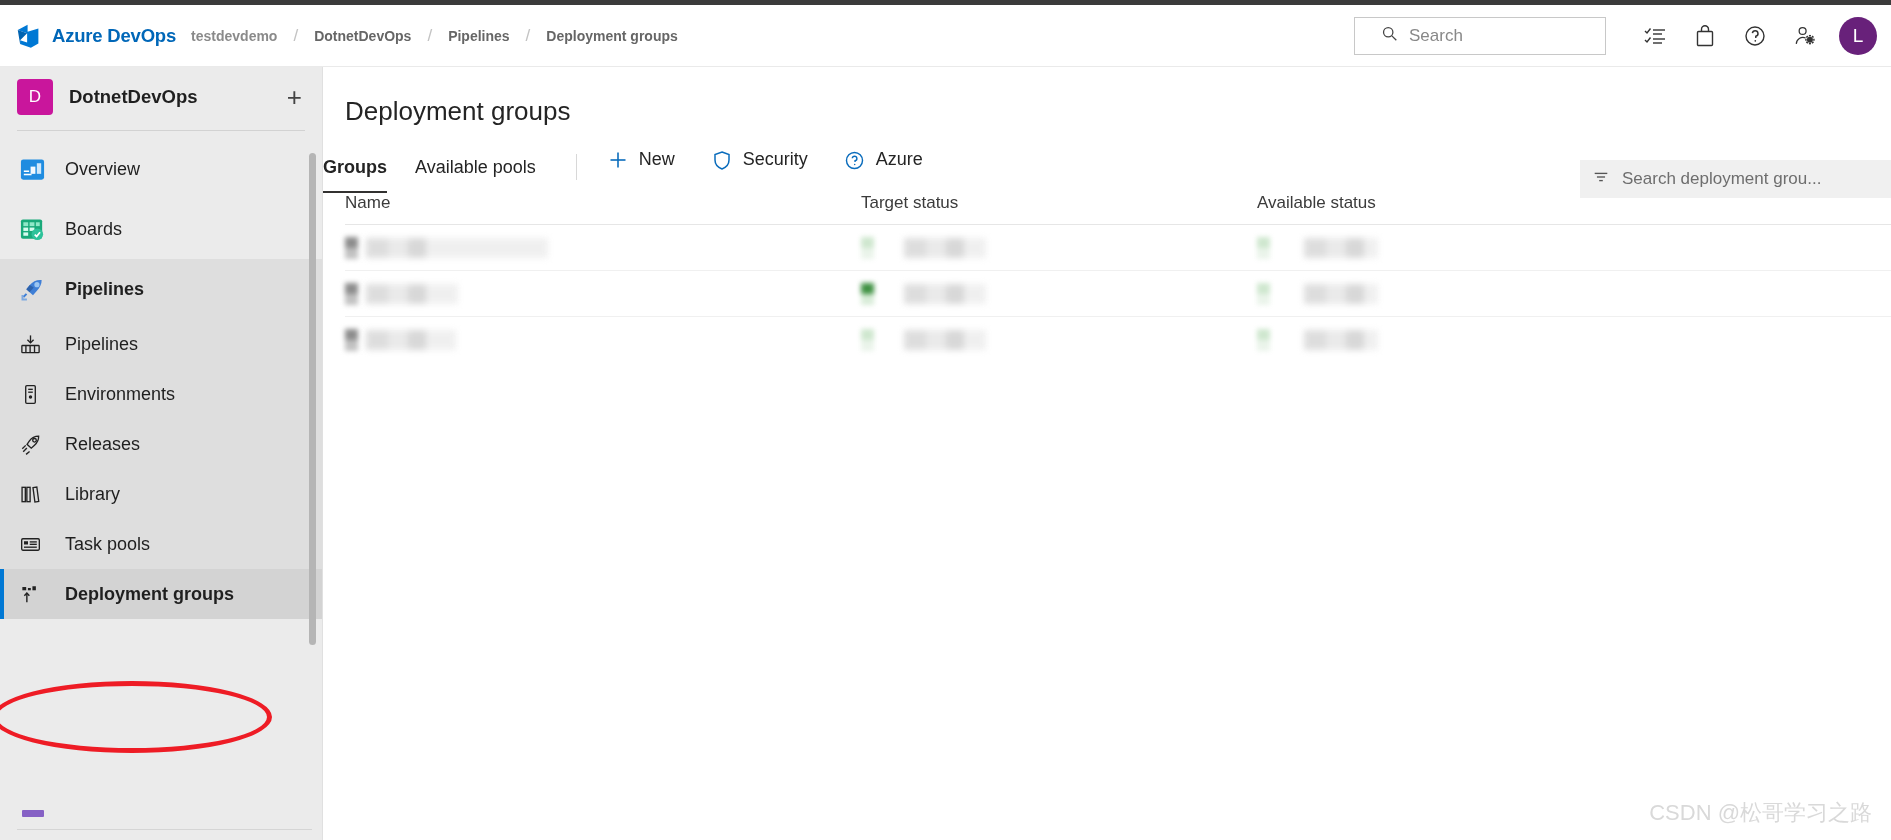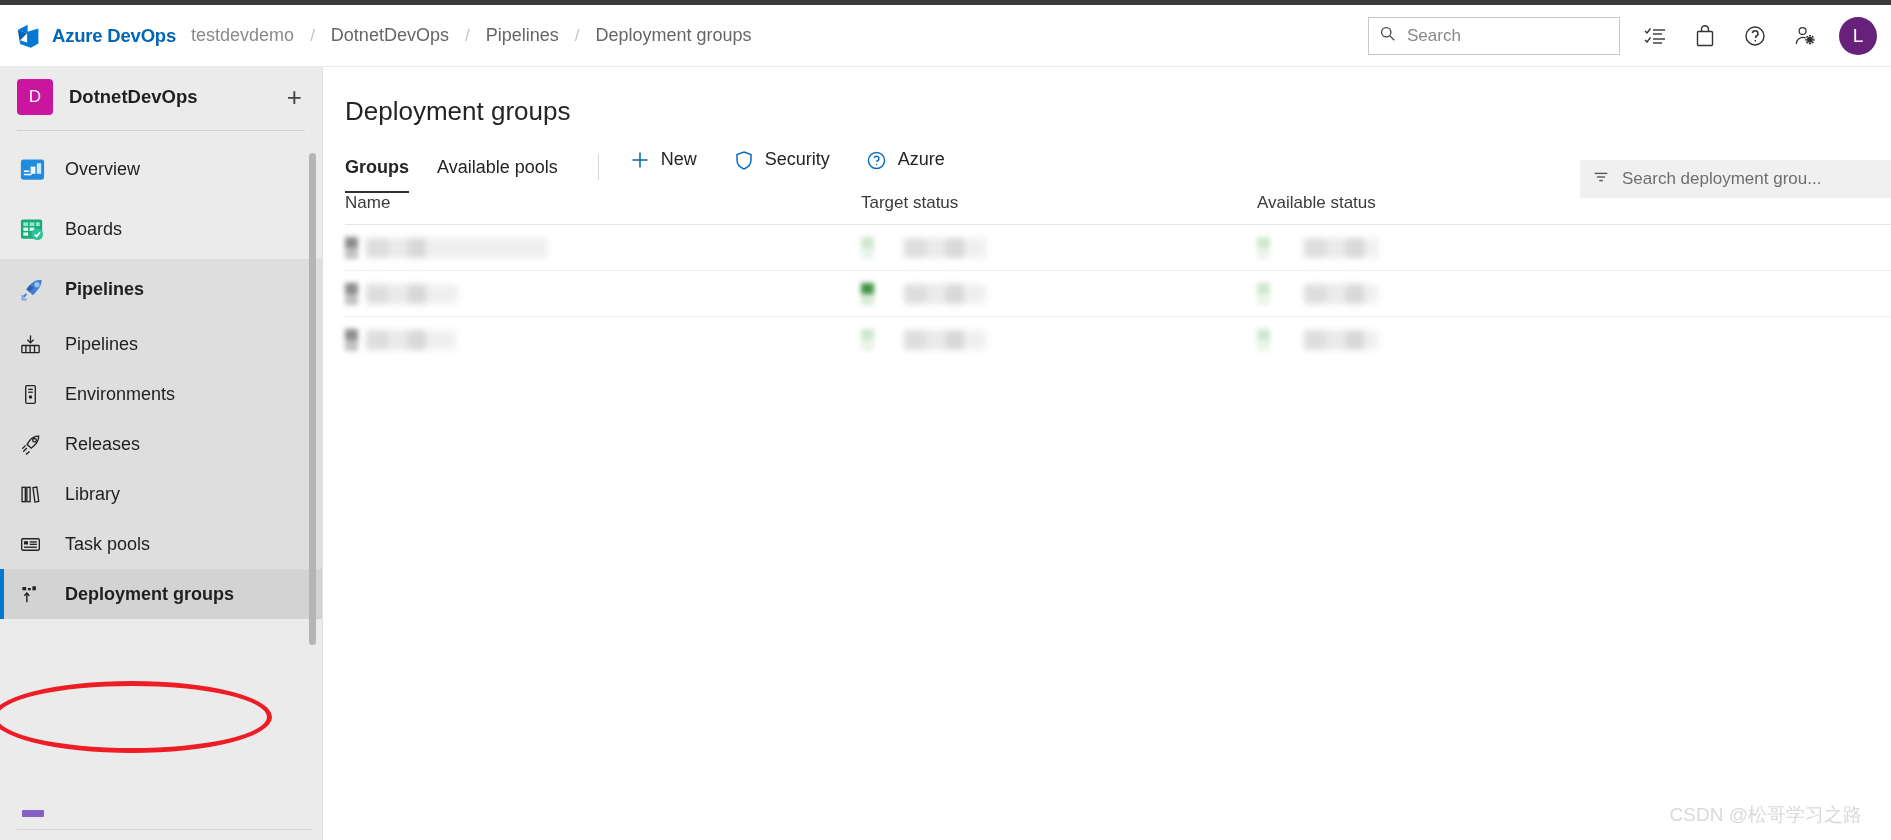--- a/index.html
+++ b/index.html
@@ -39,41 +39,42 @@
   .brand {
     font-size: 18.5px;
     font-weight: bold;
     color: #0067b8;
     letter-spacing: -0.2px;
     white-space: nowrap;
     margin-right: 13px;
   }
   .crumbs { display: flex; align-items: center; white-space: nowrap; }
   .crumb {
-    font-size: 18px;
+    font-size: 14px;
     color: #666666;
     padding: 0 2px;
+    font-weight: bold;
   }
   .crumb.muted { color: #8a8a8a; }
   .crumb-sep {
     font-size: 17px;
     color: #c3c3c3;
     padding: 0 14px;
   }
   .gheader-spacer { flex: 1 1 auto; }
 
   .gsearch {
     width: 252px;
     height: 38px;
     border: 1px solid #c8c8c8;
     background: #fff;
     display: flex;
     align-items: center;
-    padding: 0 10px;
-    margin-right: 10px;
+    padding: 0 26px;
+    margin-right: 24px;
   }
   .gsearch input {
     border: 0; outline: 0;
     font-size: 17px;
     color: #333;
     font-family: "Liberation Sans", sans-serif;
     width: 100%;
     margin-left: 11px;
     background: transparent;
   }
@@ -243,21 +244,20 @@
     color: #242424;
     font-weight: normal;
     padding: 29px 0 0 22px;
   }
 
   .toolbar {
     display: flex;
     align-items: center;
     height: 52px;
     margin-top: 14px;
-    padding-left: 22px;
     position: relative;
   }
   .tab {
     font-size: 18px;
     color: #242424;
     height: 52px;
     display: flex; align-items: center;
     margin-right: 28px;
     cursor: pointer;
     position: relative;
@@ -349,23 +349,23 @@
 
   .cell-flex { display: flex; align-items: center; }
   .sq { width: 13px; height: 22px; margin-right: 8px; filter: blur(2.4px); }
   .sq.dark { background: linear-gradient(180deg,#8c8c8c 0 11px,#c2c2c2 11px 22px); }
   .sq.green { background: linear-gradient(180deg,#cfe7cf 0 11px,#eaf4ea 11px 22px); }
   .sq.greenbold { background: linear-gradient(180deg,#3f9142 0 11px,#d8ecd8 11px 22px); }
 
   
   .watermark {
     position: absolute;
-    right: 29px;
+    right: 19px;
     bottom: 12px;
-    font-size: 19px;
+    font-size: 22px;
     color: #d9d9d9;
     white-space: nowrap;
     pointer-events: none;
   }
 </style>
 </head>
 <body>
 
 <div class="chrome-strip"></div>
 

